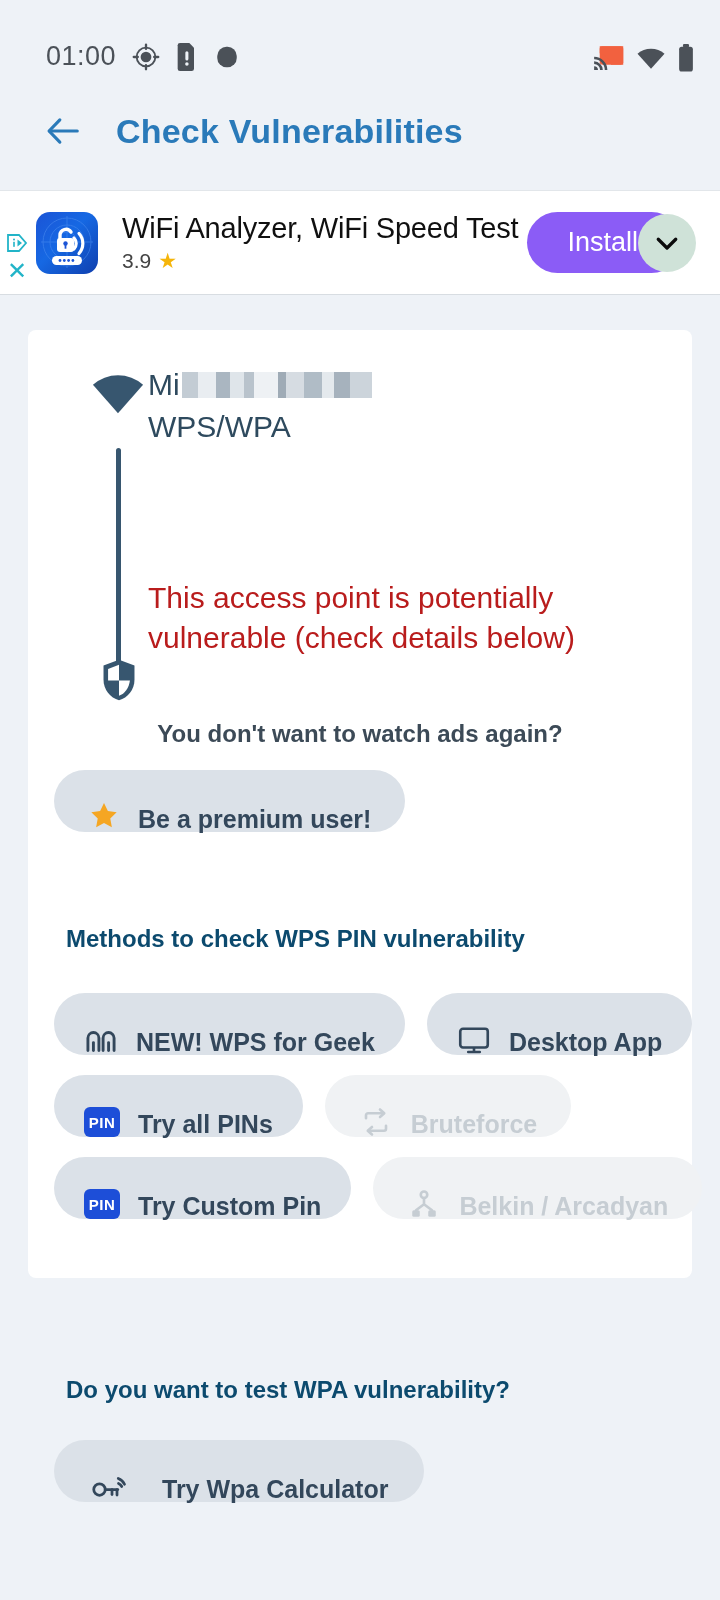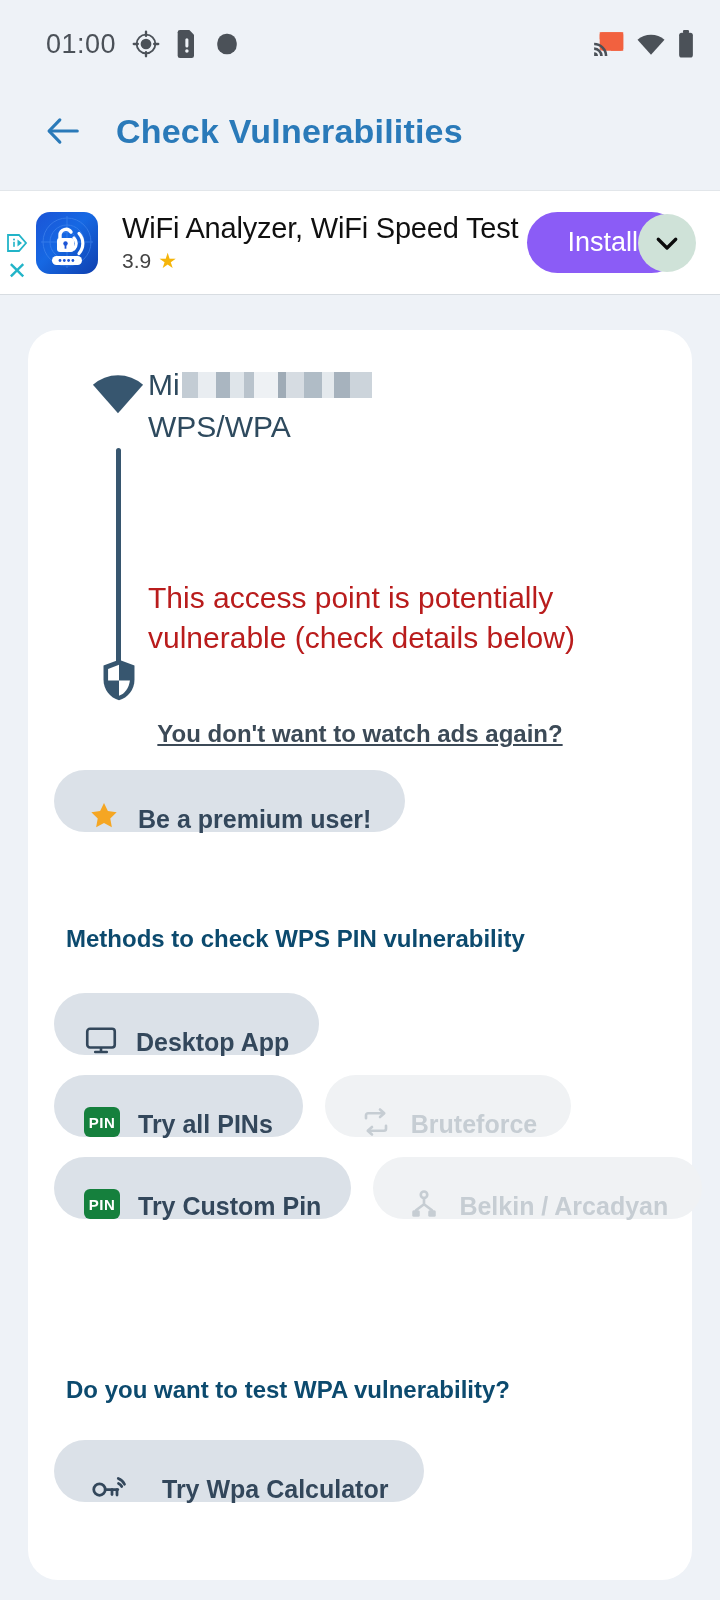--- a/index.html
+++ b/index.html
@@ -6,21 +6,21 @@
   html, body {
     width: 720px; height: 1600px;
     background: #eef2f7;
     font-family: "Liberation Sans", sans-serif;
     overflow: hidden;
   }
   .screen { position: relative; width: 720px; height: 1600px; background: #eef2f7; }
 
   
   .statusbar {
-    height: 72px; display: flex; align-items: center;
+    height: 72px; display: flex; align-items: flex-end;
     justify-content: space-between; padding: 16px 26px 0 46px;
   }
   .sb-left { display: flex; align-items: center; gap: 16px; }
   .sb-time { font-size: 27px; color: #4b5158; letter-spacing: .5px; }
   .sb-right { display: flex; align-items: center; gap: 12px; }
 
   
   .appbar { height: 118px; display: flex; align-items: center; padding: 0 44px; gap: 34px; }
   .back-arrow { width: 38px; height: 38px; cursor: pointer; }
   .appbar-title {
@@ -54,22 +54,22 @@
   }
   .install-chevron {
     position: absolute; right: -14px; top: 50%; transform: translateY(-50%);
     width: 58px; height: 58px; border-radius: 50%;
     background: #cfe2d8; display: flex; align-items: center; justify-content: center;
     cursor: pointer;
   }
 
   
   .card {
-    position: absolute; left: 28px; top: 330px; width: 664px; height: 1250px;
-    background: #fff; border-radius: 30px;
+    position: absolute; left: 28px; top: 330px; width: 664px; height: 948px;
+    background: #fff; border-radius: 8px;
   }
 
   
   .timeline { position: absolute; left: 60px; top: 40px; width: 60px; }
   .tl-line {
     position: absolute; left: 28px; top: 78px; width: 5px; height: 215px;
     background: #37566f; border-radius: 3px;
   }
   .ap-block { position: absolute; left: 120px; top: 38px; }
   .ap-ssid {
@@ -86,21 +86,21 @@
   }
   .ap-sec { font-size: 30px; color: #2e4a5e; margin-top: 8px; }
   .vuln-text {
     position: absolute; left: 120px; top: 248px; width: 470px;
     font-size: 30px; line-height: 1.32; color: #b91c1c;
   }
 
   
   .premium-q {
     position: absolute; top: 390px; left: 0; width: 100%; text-align: center;
-    font-size: 24px; font-weight: bold; color: #3c4a57; text-decoration: underline;
+    font-size: 24px; font-weight: bold; color: #3c4a57;
   }
   .premium-chip { position: absolute; left: 26px; top: 440px; }
 
   
   .sec-title {
     position: absolute; left: 38px; font-size: 24px; font-weight: bold; color: #0c4a6e;
   }
   .t-methods { top: 595px; }
   .t-wpa { top: 1046px; }
 
@@ -116,21 +116,21 @@
     height: 62px; padding: 0 30px; border-radius: 34px;
     background: #dbe1e8; color: #33475b;
     font-size: 25px; font-weight: bold; cursor: pointer;
     border: none; font-family: inherit; white-space: nowrap;
   }
   .chip.disabled { background: #f0f2f4; color: #c6cdd3; cursor: default; }
   .chip .lbl { line-height: 1; }
   .chip.wide { padding: 0 34px; }
 
   .pin-badge {
-    width: 36px; height: 30px; border-radius: 6px; background: #15803d;
+    width: 36px; height: 30px; border-radius: 6px; background: #1d4ed8;
     color: #fff; font-size: 15px; font-weight: bold; letter-spacing: .5px;
     display: flex; align-items: center; justify-content: center; flex: 0 0 36px;
   }
   svg { display: block; }
 </style>
 </head>
 <body>
 
 <div class="screen">
 
@@ -296,20 +296,33 @@
         </span>
         <span class="lbl">Be a premium user!</span>
       </button>
     </div>
 
     <div class="sec-title t-methods">Methods to check WPS PIN vulnerability</div>
 
     <div class="chip-row row1">
       <button class="chip">
         <span>
+          <svg width="34" height="30" viewBox="0 0 26 22">
+            <g fill="none" stroke="#33475b" stroke-width="2.2" stroke-linecap="round">
+              <path d="M3 19V9.5a4.2 4.2 0 0 1 8.4 0V19"></path>
+              <path d="M14.6 19V9.5a4.2 4.2 0 0 1 8.4 0V19"></path>
+              <path d="M7.2 19v-6"></path>
+                <path d="M18.8 19v-6"></path>
+            </g>
+          </svg>
+        </span>
+        <span class="lbl">NEW! WPS for Geek</span>
+      </button>
+      <button class="chip">
+        <span>
           <svg width="34" height="30" viewBox="0 0 26 24">
             <rect x="2" y="3" width="22" height="15" rx="2.2" fill="none" stroke="#33475b" stroke-width="2.1"></rect>
             <line x1="13" y1="18" x2="13" y2="21.4" stroke="#33475b" stroke-width="2.1"></line>
             <line x1="8.4" y1="21.6" x2="17.6" y2="21.6" stroke="#33475b" stroke-width="2.1" stroke-linecap="round"></line>
           </svg>
         </span>
         <span class="lbl">Desktop App</span>
       </button>
     </div>
 

